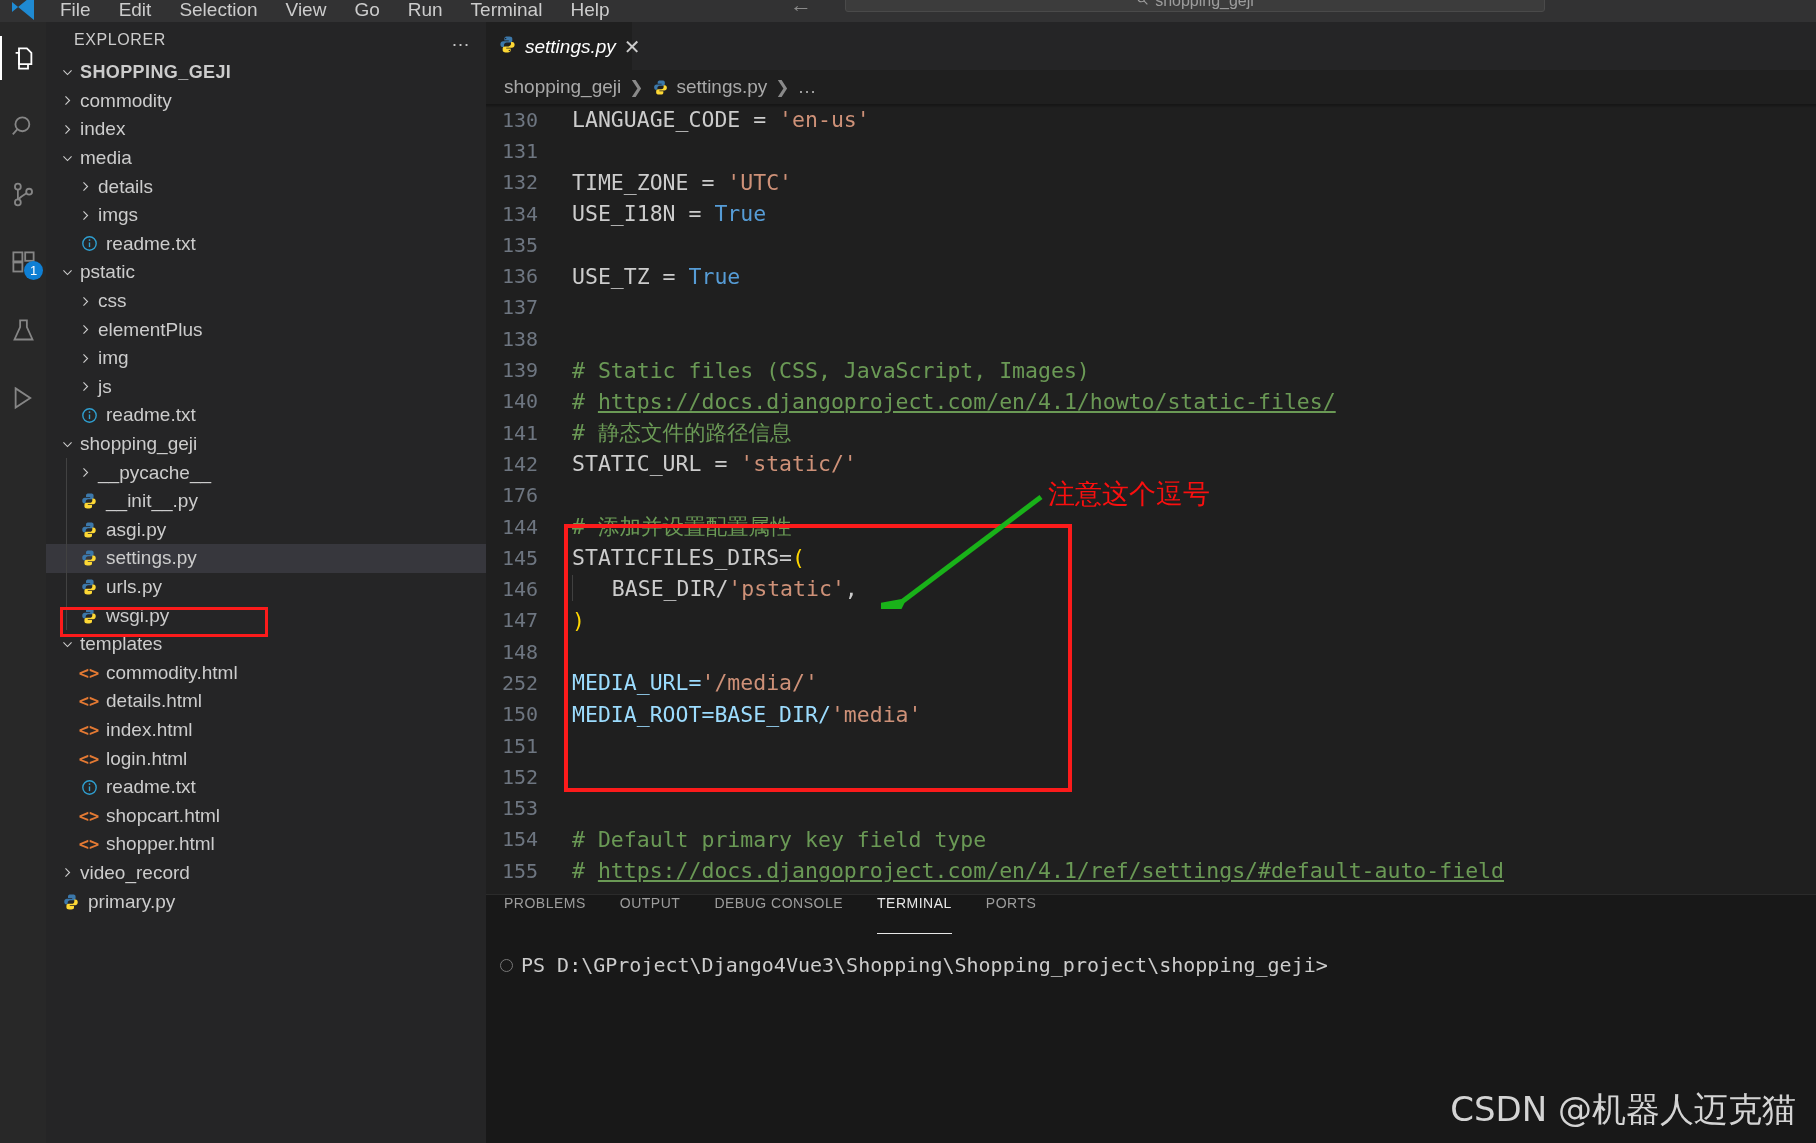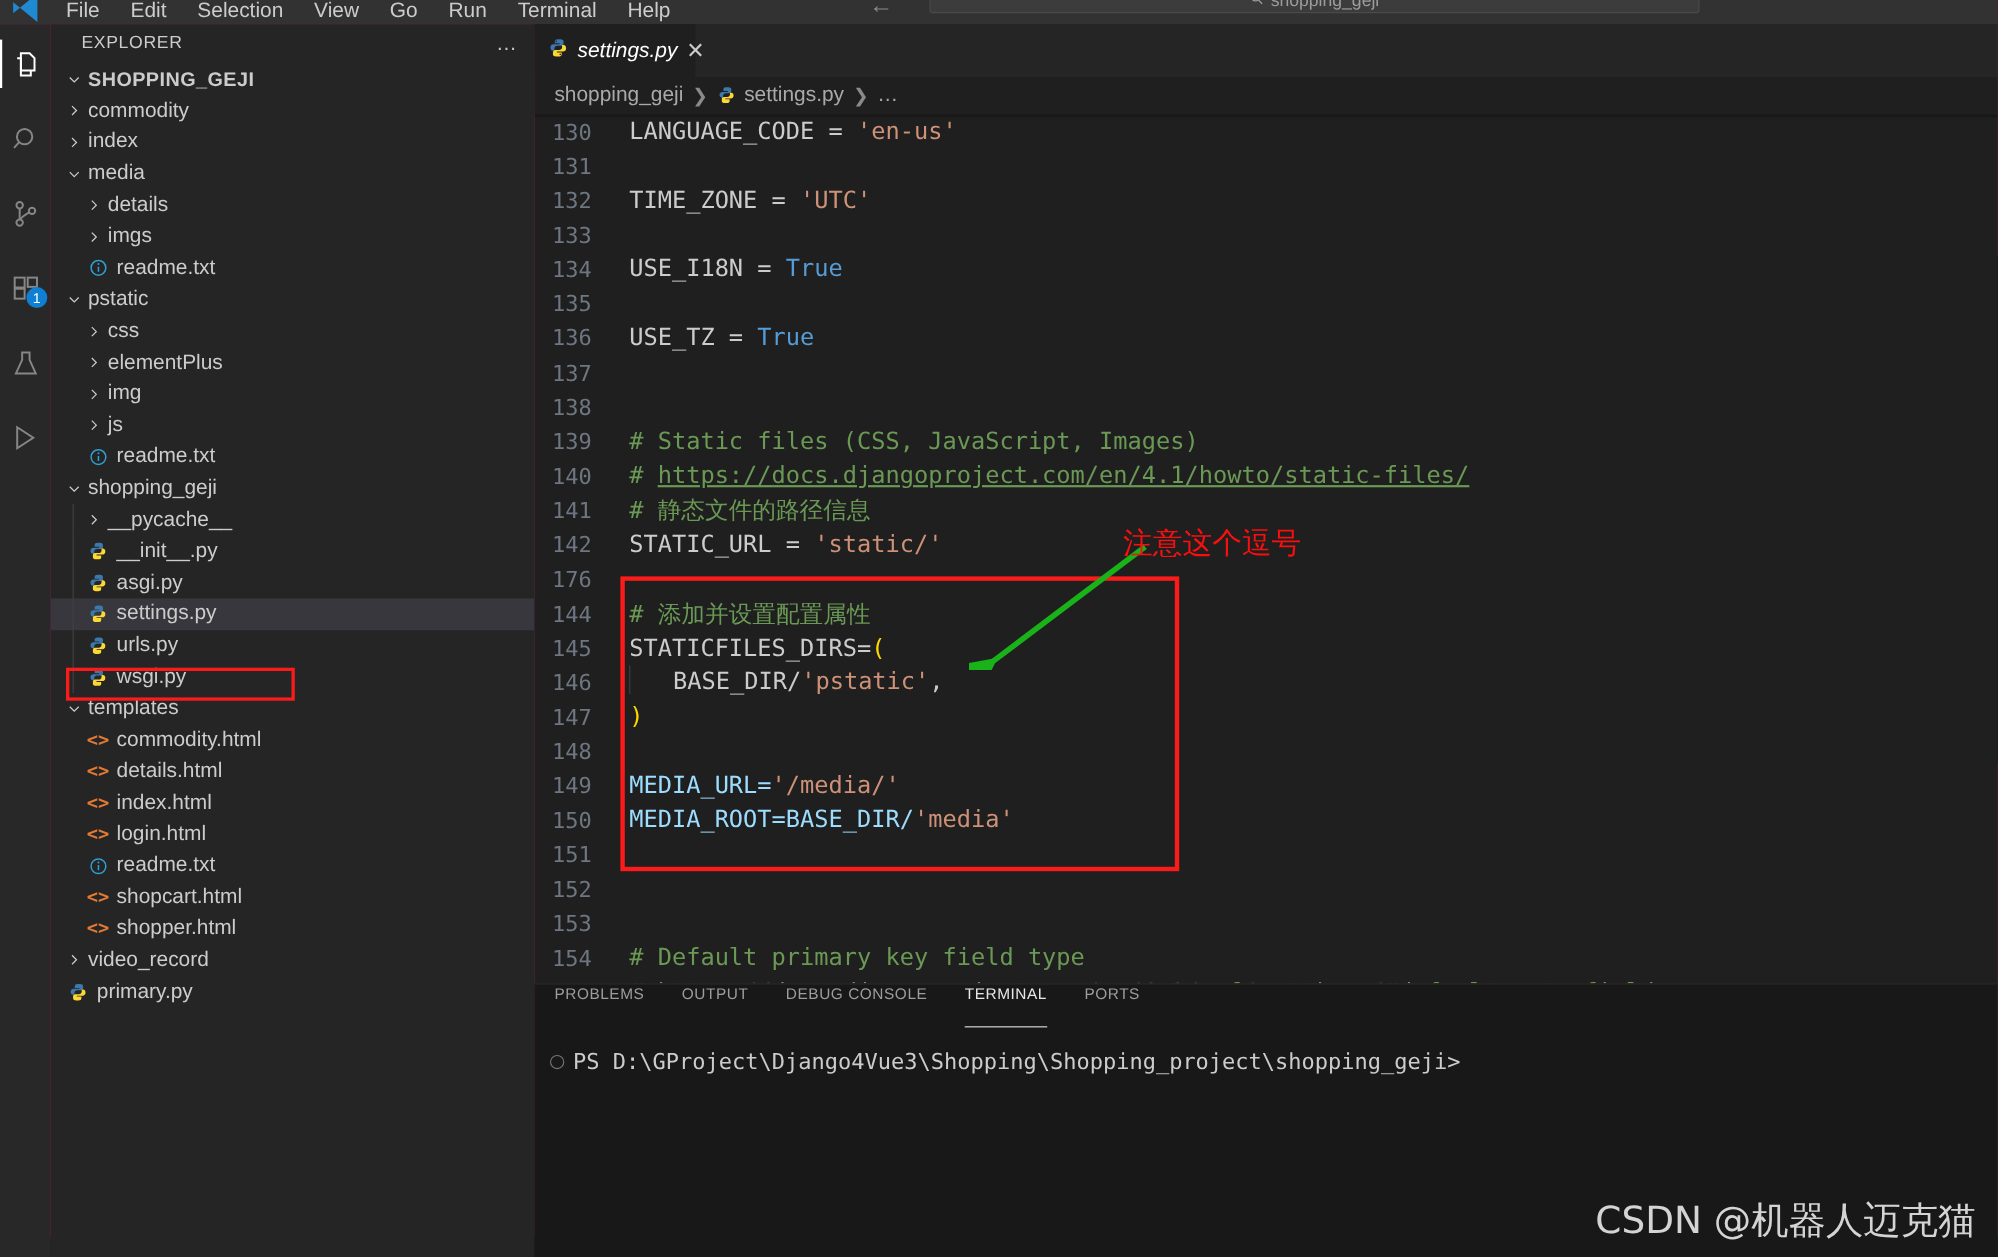--- a/index.html
+++ b/index.html
@@ -122,21 +122,21 @@
     display: inline-block; width: 0; border-left: 1px solid #404040; height: 26px;
     vertical-align: middle; position: relative; top: -2px;
   }
 
   
   .redbox {
     position: absolute; left: 78px; top: 420px; width: 508px; height: 268px;
     border: 4px solid #fc1b1b; pointer-events: none;
   }
   .anno-text {
-    position: absolute; left: 535px; top: 372px; color: #fa0f0f;
+    position: absolute; left: 562px; top: 372px; color: #fa0f0f;
     font-size: 27px; font-family: "DejaVu Sans", sans-serif; white-space: nowrap;
   }
   .green-arrow { position: absolute; left: 395px; top: 385px; }
 
   
   .panel {
     position: absolute; left: 0; bottom: 0; width: 1330px; height: 249px;
     background: #181818; border-top: 1px solid #2b2b2b;
   }
   .panel-tabs { height: 44px; display: flex; align-items: center; padding-left: 18px; gap: 34px; }
@@ -525,37 +525,36 @@
       <span class="sep">❯</span>
       <span>…</span>
     </div>
 
     <div class="code">
       <div class="scroll-shadow" style="top:0"></div>
       <div id="code-root">
           <div class="codeline"><span class="ln">130</span><span class="ctext"><span class="c-plain">LANGUAGE_CODE = </span><span class="c-str">'en-us'</span></span></div>
           <div class="codeline"><span class="ln">131</span><span class="ctext"></span></div>
           <div class="codeline"><span class="ln">132</span><span class="ctext"><span class="c-plain">TIME_ZONE = </span><span class="c-str">'UTC'</span></span></div>
-          <div class="codeline"><span class="ln">133</span><span class="ctext"></span></div>
           <div class="codeline"><span class="ln">134</span><span class="ctext"><span class="c-plain">USE_I18N = </span><span class="c-kw">True</span></span></div>
           <div class="codeline"><span class="ln">135</span><span class="ctext"></span></div>
           <div class="codeline"><span class="ln">136</span><span class="ctext"><span class="c-plain">USE_TZ = </span><span class="c-kw">True</span></span></div>
           <div class="codeline"><span class="ln">137</span><span class="ctext"></span></div>
           <div class="codeline"><span class="ln">138</span><span class="ctext"></span></div>
           <div class="codeline"><span class="ln">139</span><span class="ctext"><span class="c-com"># Static files (CSS, JavaScript, Images)</span></span></div>
           <div class="codeline"><span class="ln">140</span><span class="ctext"><span class="c-com"># </span><span class="c-link">https://docs.djangoproject.com/en/4.1/howto/static-files/</span></span></div>
           <div class="codeline"><span class="ln">141</span><span class="ctext"><span class="c-com"># 静态文件的路径信息</span></span></div>
           <div class="codeline"><span class="ln">142</span><span class="ctext"><span class="c-plain">STATIC_URL = </span><span class="c-str">'static/'</span></span></div>
           <div class="codeline"><span class="ln">176</span><span class="ctext"></span></div>
           <div class="codeline"><span class="ln">144</span><span class="ctext"><span class="c-com"># 添加并设置配置属性</span></span></div>
           <div class="codeline"><span class="ln">145</span><span class="ctext"><span class="c-plain">STATICFILES_DIRS=</span><span class="c-par">(</span></span></div>
           <div class="codeline"><span class="ln">146</span><span class="ctext"><span class="indent-guide"></span><span class="c-plain">   BASE_DIR/</span><span class="c-str">'pstatic'</span><span class="c-plain">,</span></span></div>
           <div class="codeline"><span class="ln">147</span><span class="ctext"><span class="c-par">)</span></span></div>
           <div class="codeline"><span class="ln">148</span><span class="ctext"></span></div>
-          <div class="codeline"><span class="ln">149</span><span class="ctext"><span class="c-var">MEDIA_URL=</span><span class="c-str">'/media/'</span></span></div>
+          <div class="codeline"><span class="ln">252</span><span class="ctext"><span class="c-var">MEDIA_URL=</span><span class="c-str">'/media/'</span></span></div>
           <div class="codeline"><span class="ln">150</span><span class="ctext"><span class="c-var">MEDIA_ROOT=BASE_DIR/</span><span class="c-str">'media'</span></span></div>
           <div class="codeline"><span class="ln">151</span><span class="ctext"></span></div>
           <div class="codeline"><span class="ln">152</span><span class="ctext"></span></div>
           <div class="codeline"><span class="ln">153</span><span class="ctext"></span></div>
           <div class="codeline"><span class="ln">154</span><span class="ctext"><span class="c-com"># Default primary key field type</span></span></div>
           <div class="codeline"><span class="ln">155</span><span class="ctext"><span class="c-com"># </span><span class="c-link">https://docs.djangoproject.com/en/4.1/ref/settings/#default-auto-field</span></span></div>
         </div>
 
       <div class="redbox"></div>
       <svg class="green-arrow" width="170" height="120">

